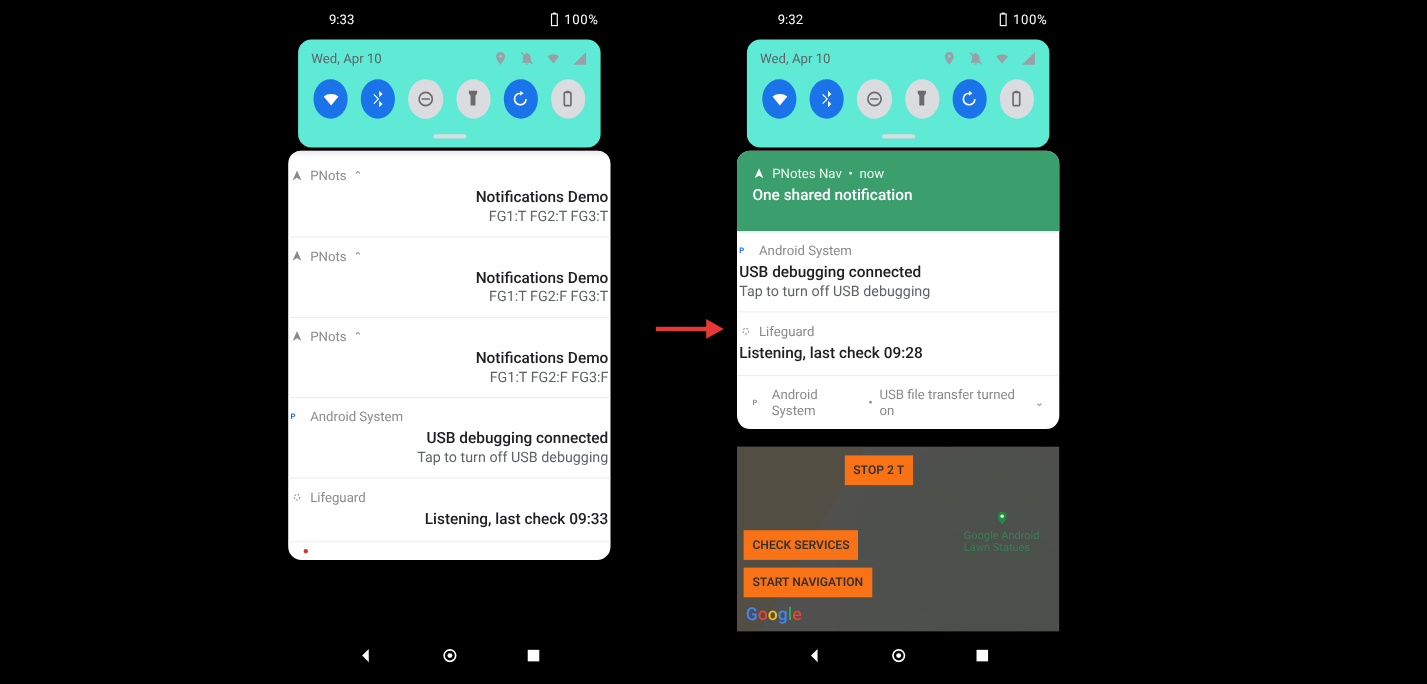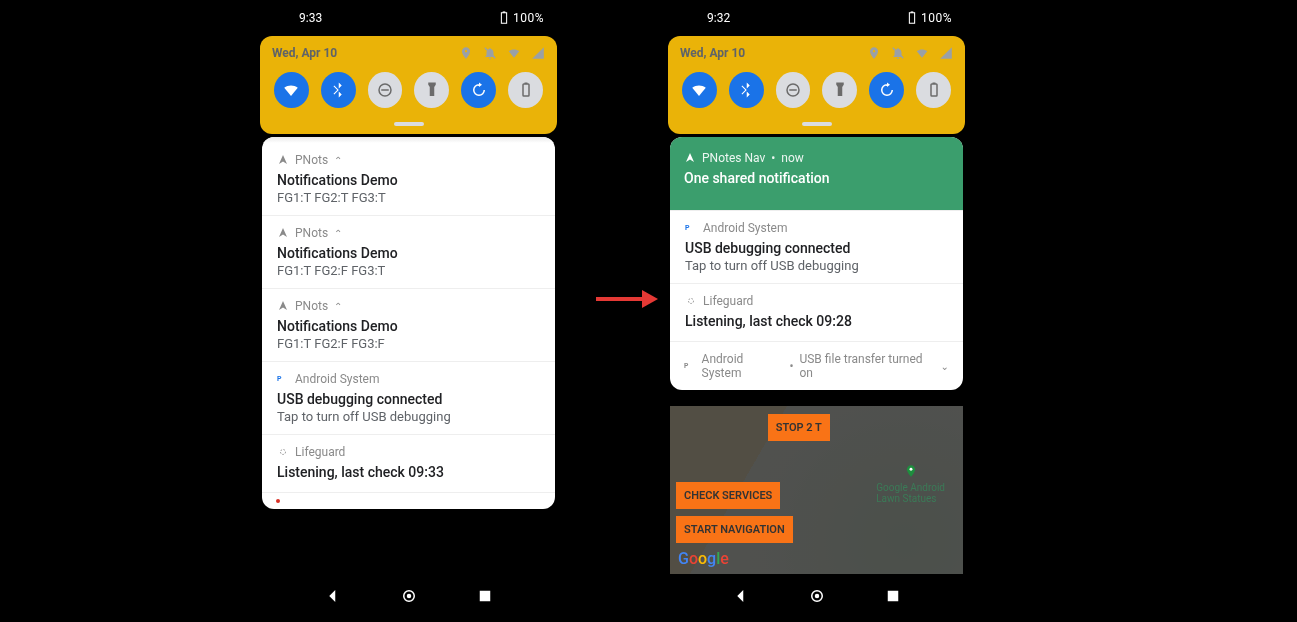--- a/index.html
+++ b/index.html
@@ -1,34 +1,34 @@
 <!DOCTYPE html>
 <html><head>
 <meta charset="utf-8">
 <style>
   html,body{margin:0;padding:0;width:1297px;height:622px;background:#000;font-family:Roboto,"Helvetica Neue",Arial,sans-serif;overflow:hidden;}
   .phone{position:absolute;width:307px;height:622px;background:#000;}
-  .phone.left{left:255px;top:0;}
+  .phone.left{left:255px;top:0;text-align:right;}
   .phone.right{left:663px;top:0;}
   .status-bar{height:36px;color:#fff;font-size:12px;display:flex;align-items:center;justify-content:space-between;padding:0 18px 0 44px;}
   .status-right{display:flex;align-items:center;gap:4px;font-size:12px;letter-spacing:0.5px;}
   .status-right svg{width:10px;height:14px;}
-  .panel{margin:0 5px;background:#eab308;border-radius:12px;overflow:hidden;box-shadow:0 0 0 1px rgba(0,0,0,0.05);font-weight:bold;}
+  .panel{margin:0 16px;background:#5eead4;border-radius:12px;overflow:hidden;box-shadow:0 0 0 1px rgba(0,0,0,0.05);}
   .qs-date-row{display:flex;align-items:center;justify-content:space-between;padding:10px 12px 2px 12px;color:#5f6368;font-size:12px;}
   .qs-icons-right{display:flex;gap:10px;align-items:center;color:#8a8a8a;}
   .qs-icons-right svg{width:14px;height:14px;}
   .qs-row{display:flex;gap:12px;padding:10px 14px 14px 14px;}
   .qs-btn{width:36px;height:36px;border-radius:50%;display:flex;align-items:center;justify-content:center;}
   .qs-on{background:#1a73e8;}
   .qs-off{background:#dadce0;}
   .qs-btn svg{width:18px;height:18px;}
   .handle{width:30px;height:4px;background:#dadce0;border-radius:2px;margin:0 auto 8px;}
   .shade{margin:3px 7px 0 7px;background:#fff;border-radius:12px;overflow:hidden;box-shadow:0 0 0 1px rgba(0,0,0,0.06);}
   .subtle-top{height:6px;background:linear-gradient(#e9e9e9,#fff);}
-  .notif{padding:10px 15px;border-bottom:1px solid #eee;}
+  .notif{padding:10px 2px;border-bottom:1px solid #eee;}
   .notif:last-child{border-bottom:none;}
   .notif.highlight{background:#3b9e6d;color:#fff;padding:14px 28px 22px 14px;}
   .n-app{display:flex;align-items:center;gap:6px;font-size:12px;color:#8a8a8a;margin-bottom:5px;}
   .highlight .n-app{color:rgba(255,255,255,0.9);}
   .n-app svg{width:12px;height:12px;}
   .caret{font-size:10px;}
   .n-title{font-size:14px;color:#202124;font-weight:500;margin-bottom:2px;}
   .highlight .n-title{color:#fff;font-weight:500;}
   .n-text{font-size:13px;color:#5f6368;}
   .n-app .dot{font-size:12px;}

